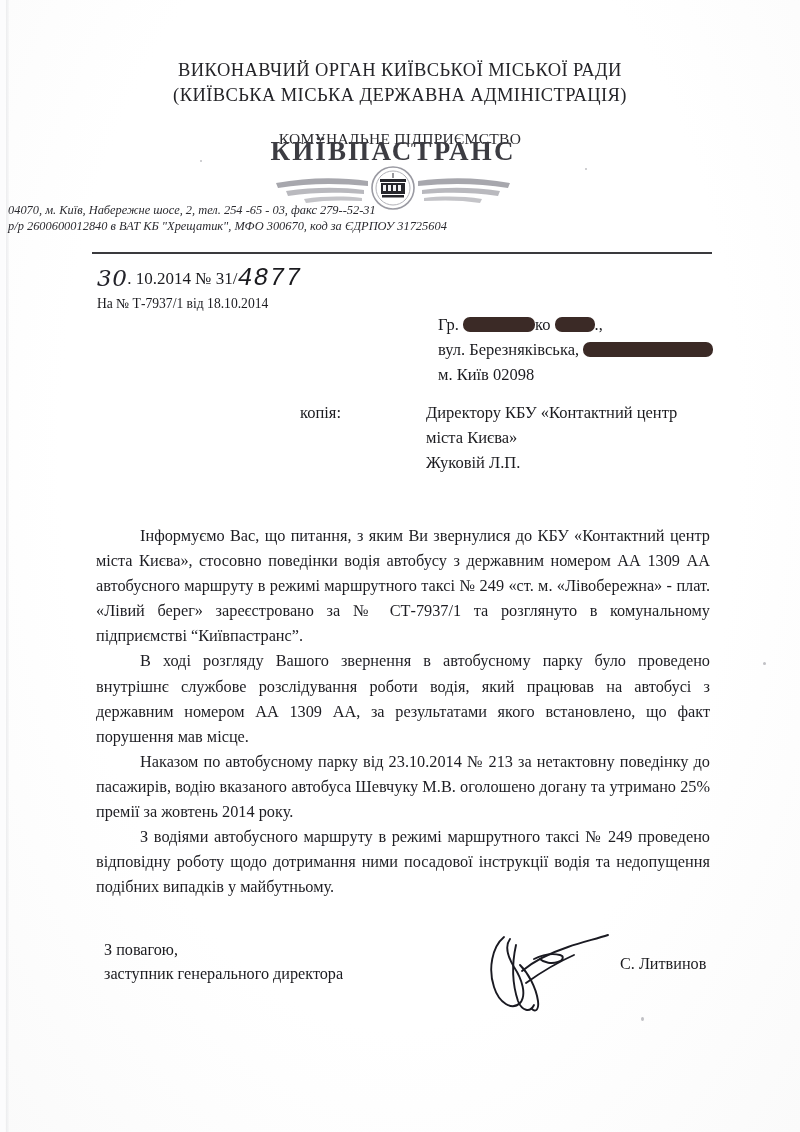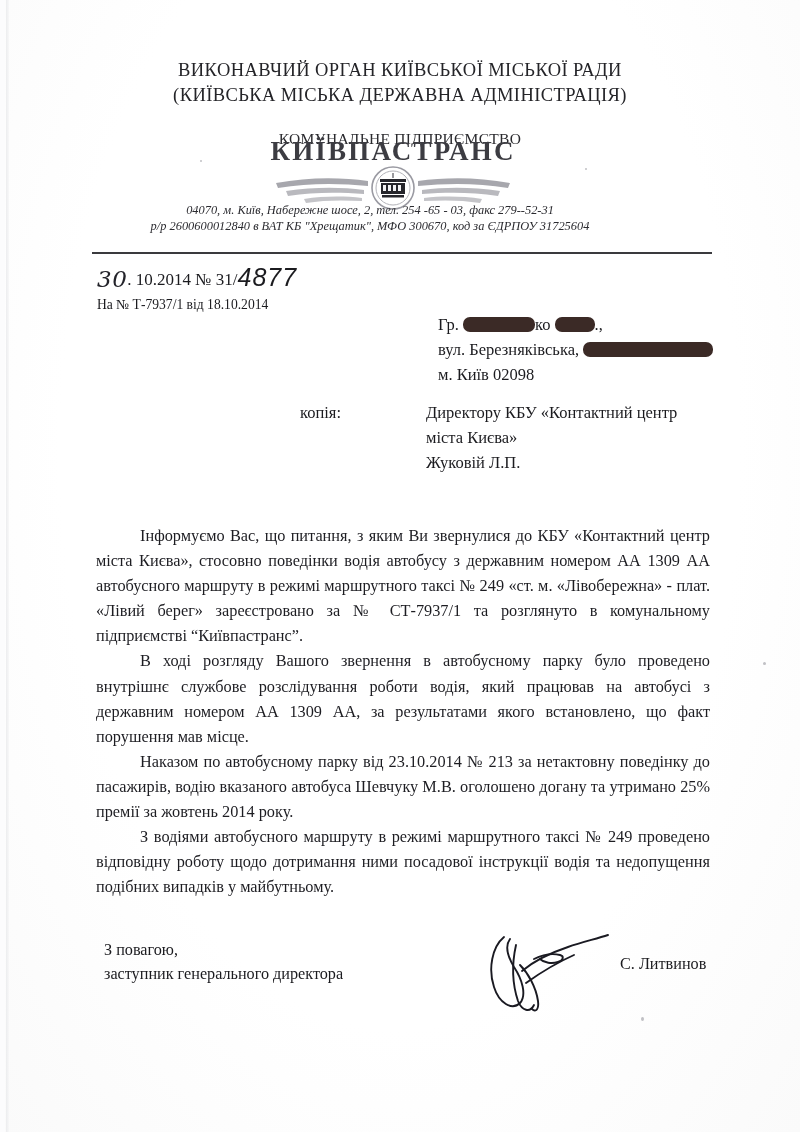--- a/index.html
+++ b/index.html
@@ -76,23 +76,22 @@
     font-family: "Liberation Serif", serif;
   }
   .emblem {
     margin: -2px auto 0;
     width: 250px;
     height: 46px;
   }
 
   .contacts {
     position: absolute;
-    left: 0; top: 203px;
+    left: 8px; top: 203px;
     width: 740px;
-    text-align: center;
     font-style: italic;
     font-size: 12.4px;
     line-height: 15.6px;
     color: #2b2b30;
   }
   .rule {
     position: absolute;
     left: 92px; top: 252px;
     width: 620px;
     height: 2px;
@@ -113,21 +112,21 @@
   .hand {
     font-family: "DejaVu Serif", serif;
     font-style: italic;
     font-size: 23px;
     color: #23232a;
     letter-spacing: .5px;
     position: relative;
     top: 2px;
   }
   .hand-num {
-    font-family: Liberation Sans, sans-serif;
+    font-family: Liberation Mono, monospace;
     font-style: italic;
     font-size: 25px;
     letter-spacing: 1px;
     position: relative;
     top: 1px;
   }
   .ref-line2 {
     font-size: 13.6px;
     line-height: 19px;
     margin-top: 5px;

